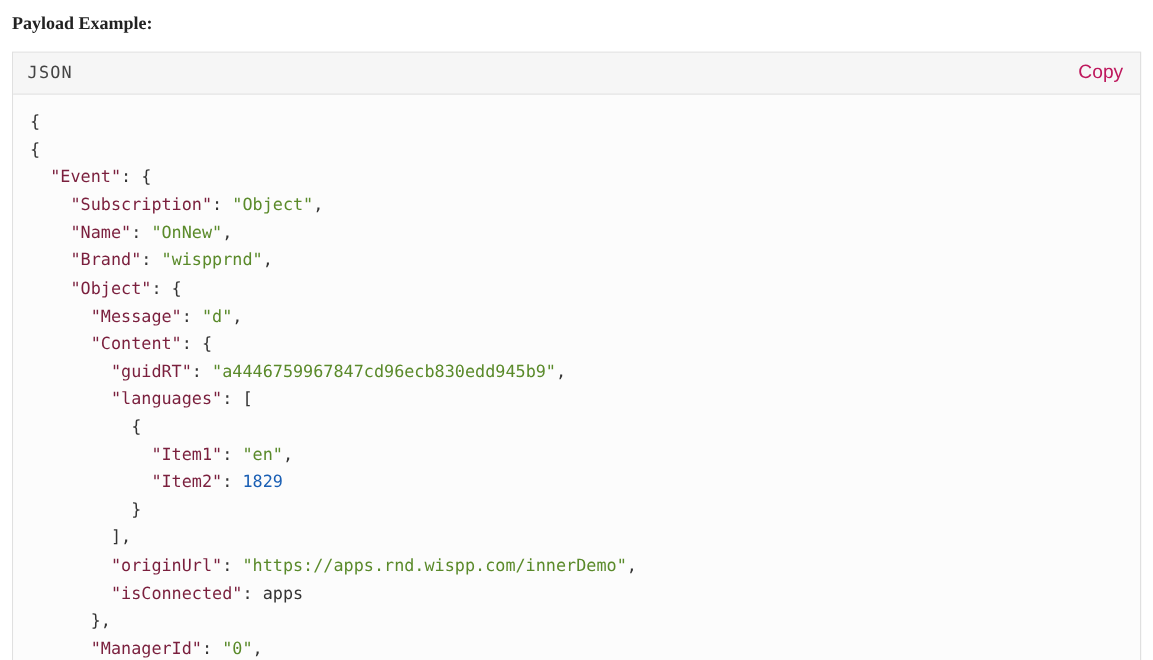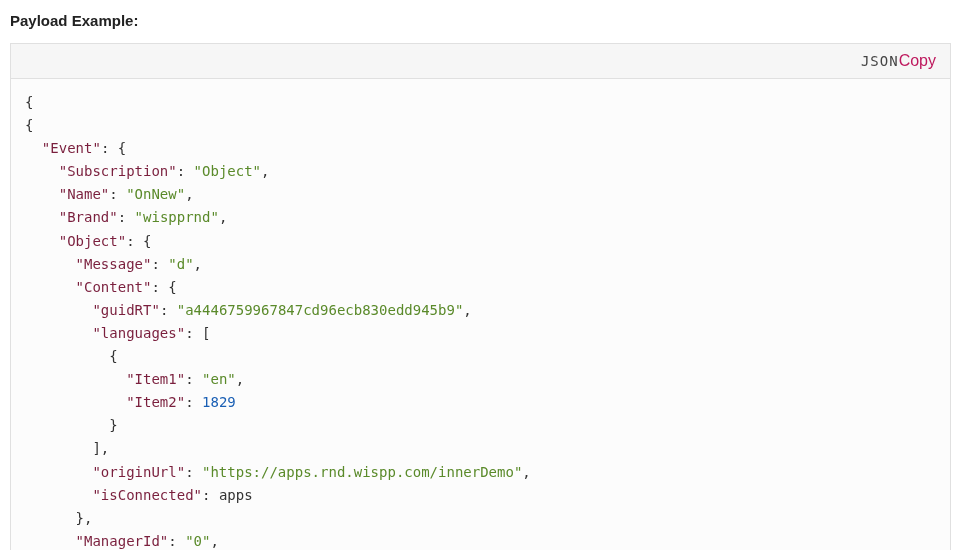--- a/index.html
+++ b/index.html
@@ -7,27 +7,28 @@
     padding: 12px 10px 0 10px;
     font-family: Arial, Helvetica, sans-serif;
     background: #fff;
     font-size: 14px;
   }
   .heading {
     font-weight: bold;
     font-size: 15px;
     color: #222;
     margin-bottom: 14px;
+    font-family: Liberation Serif, serif;
   }
   .codebox {
     border: 1px solid #e0e0e0;
   }
   .codebox-header {
     display: flex;
-    justify-content: flex-end;
+    justify-content: space-between;
     align-items: center;
     background: #f6f6f6;
     border-bottom: 1px solid #e0e0e0;
     padding: 8px 14px 8px 12px;
     font-family: "Lucida Console", Monaco, Consolas, monospace;
     font-size: 14px;
     letter-spacing: 1px;
     color: #444;
   }
   .copy-btn {

